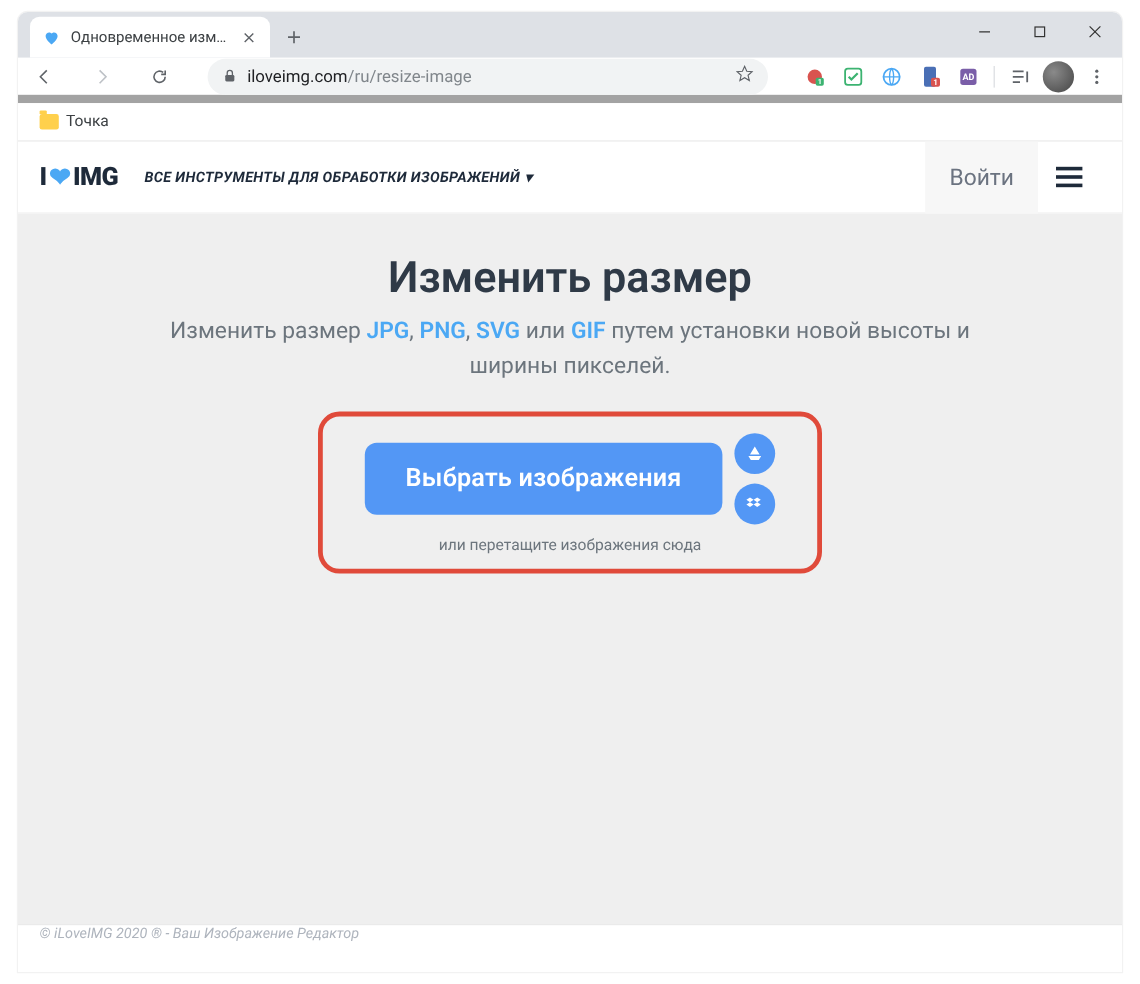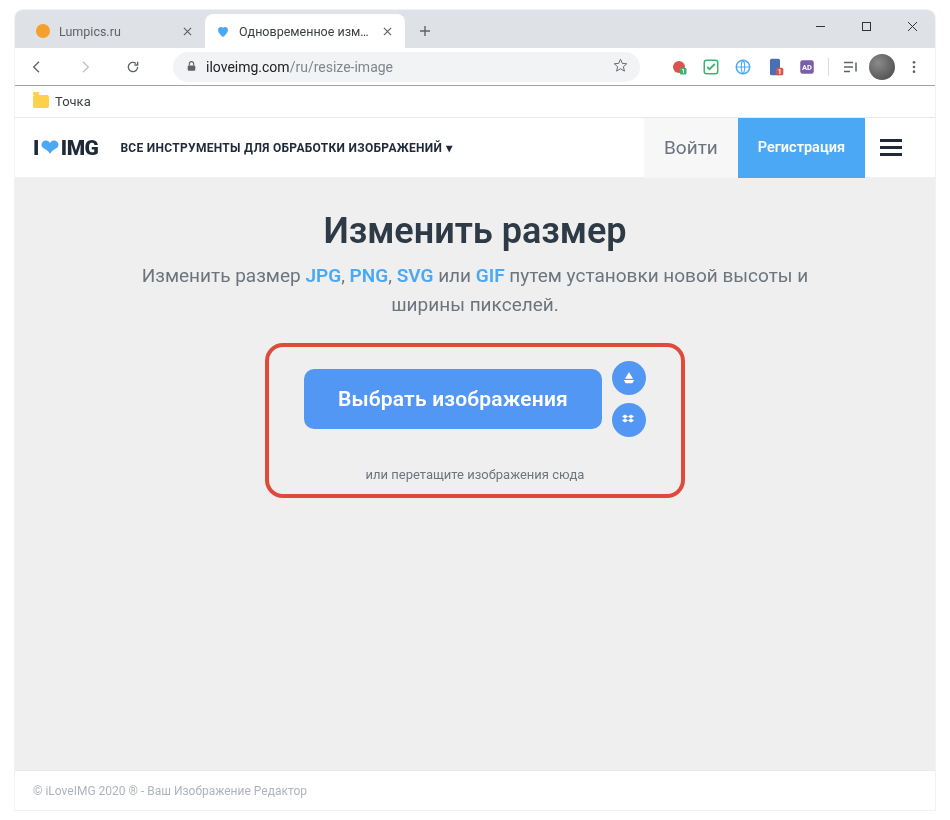--- a/index.html
+++ b/index.html
@@ -9,21 +9,21 @@
 .win-controls { position: absolute; right: 0; top: 0; display: flex; height: 32px; }
 .win-btn { width: 46px; height: 32px; display: flex; align-items: center; justify-content: center; color: #333; cursor: pointer; }
 .win-btn svg { width: 11px; height: 11px; }
 .tabs { display: flex; align-items: flex-end; height: 38px; }
 .tab { height: 34px; display: flex; align-items: center; padding: 0 10px; font-size: 12.5px; color: #5f6368; border-radius: 8px 8px 0 0; min-width: 180px; max-width: 200px; position: relative; cursor: pointer; }
 .tab.active { background: #fff; color: #3c4043; }
 .tab .favicon { width: 16px; height: 16px; margin-right: 8px; flex: none; display:flex; align-items:center; justify-content:center; }
 .tab .tab-title { flex: 1; overflow: hidden; white-space: nowrap; text-overflow: ellipsis; }
 .tab .close-x { width: 16px; height: 16px; display:flex; align-items:center; justify-content:center; color:#5f6368; margin-left:4px; }
 .new-tab { width: 28px; height: 28px; display:flex; align-items:center; justify-content:center; color:#5f6368; margin-left:6px; margin-bottom:3px; cursor:pointer; }
-.toolbar { height: 38px; background: #fff; border-bottom: 1px solid #a3a3a3; display:flex; align-items:center; padding: 0 8px; gap: 20px; }
+.toolbar { height: 38px; background: #fff; border-bottom: 7px solid #a3a3a3; display:flex; align-items:center; padding: 0 8px; gap: 20px; }
 .nav-btn { width: 28px; height: 28px; display:flex; align-items:center; justify-content:center; color:#5f6368; border-radius:50%; cursor:pointer; }
 .nav-btn.disabled { color: #bdc1c6; cursor:default; }
 .urlbar { flex:1; height: 30px; background: #f1f3f4; border-radius: 15px; display:flex; align-items:center; padding: 0 12px; font-size:14px; color:#5f6368; gap:8px; margin: 0 6px; }
 .urlbar .lock { color:#5f6368; display:flex; }
 .urlbar .url-text { flex:1; color:#202124; font-size:14px; }
 .urlbar .url-text .domain { color:#202124; }
 .urlbar .url-text .path { color:#80868b; }
 .urlbar .star { color:#5f6368; }
 .ext-icons { display:flex; align-items:center; gap:6px; }
 .ext-icon { width:26px; height:26px; display:flex; align-items:center; justify-content:center; border-radius:4px; cursor:pointer; font-size:14px; }
@@ -31,60 +31,47 @@
 .avatar { width:26px; height:26px; border-radius:50%; background: radial-gradient(circle at 35% 35%, #8a8a8a, #444); cursor:pointer; }
 .bookmarks { height: 32px; background:#fff; border-bottom:1px solid #e8e8e8; display:flex; align-items:center; padding:0 14px; gap:8px; font-size:13px; color:#3c4043; }
 .bm-item { display:flex; align-items:center; gap:6px; cursor:pointer; padding:2px 4px; }
 .bm-folder { width:16px; height:13px; background:#ffd04c; border-radius:2px; position:relative; }
 .bm-folder::before { content:''; position:absolute; top:-3px; left:0; width:6px; height:3px; background:#ffd04c; border-radius:1px 1px 0 0; }
 
 .page { flex:1; background:#efefef; display:flex; flex-direction:column; overflow:hidden; position:relative; }
 .site-header { height:60px; background:#fff; display:flex; align-items:center; padding:0 18px; border-bottom:1px solid #f0f0f0; }
 .logo { display:flex; align-items:center; font-weight:900; font-size:21px; color:#1e2a3a; letter-spacing:-0.5px; cursor:pointer; }
 .logo .heart { color:#4ba8f4; font-size:22px; margin:0 2px; }
-.tools-menu { margin-left:22px; font-size:12px; font-weight:700; color:#1e2a3a; letter-spacing:0.3px; cursor:pointer; display:flex; align-items:flex-end; gap:4px; }
+.tools-menu { margin-left:22px; font-size:12px; font-weight:700; color:#1e2a3a; letter-spacing:0.3px; cursor:pointer; display:flex; align-items:flex-end; gap:4px;font-style:italic; }
 .hdr-right { margin-left:auto; display:flex; align-items:center; height:60px; }
 .login-btn { height:60px; padding:0 20px; display:flex; align-items:center; font-size:19px; color:#6b7380; background:#f7f7f7; cursor:pointer; }
 .signup-btn { height:60px; padding:0 20px; display:flex; align-items:center; font-size:14.5px; color:#fff; background:#4ba8f4; font-weight:600; cursor:pointer; }
 .burger { width:52px; height:60px; display:flex; align-items:center; justify-content:center; cursor:pointer; }
 .burger-lines { width:22px; height:2.5px; background:#1e2a3a; position:relative; }
 .burger-lines::before, .burger-lines::after { content:''; position:absolute; left:0; width:22px; height:2.5px; background:#1e2a3a; }
 .burger-lines::before { top:-7px; } .burger-lines::after { top:7px; }
 
 .content { flex:1; display:flex; flex-direction:column; align-items:center; padding-top:32px; text-align:center; }
 h1 { font-size:36px; font-weight:600; color:#2f3a47; margin-bottom:10px; }
 .subtitle { font-size:19px; color:#6c757d; line-height:1.5; max-width:720px; }
 .subtitle .fmt { color:#4ba8f4; font-weight:600; }
-.callout { margin-top:24px; border:4px solid #e04a3a; border-radius:18px; padding:14px 18px 12px; display:flex; flex-direction:column; align-items:center; width:420px;gap:20px; }
+.callout { margin-top:24px; border:4px solid #e04a3a; border-radius:18px; padding:14px 18px 12px; display:flex; flex-direction:column; align-items:center; width:420px; }
 .upload-row { display:flex; align-items:center; gap:10px; }
 .upload-btn { background:#5397f5; color:#fff; font-size:21px; font-weight:600; padding:18px 34px; border-radius:10px; cursor:pointer; letter-spacing:0.2px; }
 .cloud-btns { display:flex; flex-direction:column; gap:8px; }
 .cloud-btn { width:34px; height:34px; border-radius:50%; background:#5397f5; display:flex; align-items:center; justify-content:center; cursor:pointer; }
 .drag-hint { margin-top:10px; font-size:13px; color:#6c757d; }
-.footer { height:40px; background:#fff; border-top:1px solid #eaeaea; display:flex; align-items:center; padding:0 18px; font-size:12px; color:#aeb4bd; }
+.footer { height:40px; background:#fff; border-top:1px solid #eaeaea; display:flex; align-items:flex-start; padding:0 18px; font-size:12px; color:#aeb4bd;font-style:italic; }
 </style>
 </head>
 <body>
 
 <div class="window">
   <div class="titlebar">
     <div class="tabs">
-      <div class="tab">
-        <span class="favicon">
-            <svg viewBox="0 0 16 16">
-              <circle cx="8" cy="8" r="7" fill="#f59f2d"></circle>
-            </svg>
-          </span>
-        <span class="tab-title">Lumpics.ru</span>
-        <span class="close-x">
-            <svg width="9" height="9" viewBox="0 0 10 10">
-              <path d="M1 1l8 8M9 1l-8 8" stroke="currentColor" stroke-width="1.3"></path>
-            </svg>
-          </span>
-      </div>
       <div class="tab active">
         <span class="favicon">
             <svg viewBox="0 0 16 16">
               <path d="M8 14s-5-3.5-5-7c0-1.8 1.4-3 3-3 1 0 1.7.5 2 1 .3-.5 1-1 2-1 1.6 0 3 1.2 3 3 0 3.5-5 7-5 7z" fill="#4ba8f4"></path>
             </svg>
           </span>
         <span class="tab-title">Одновременное изменение ра</span>
         <span class="close-x">
             <svg width="9" height="9" viewBox="0 0 10 10">
               <path d="M1 1l8 8M9 1l-8 8" stroke="currentColor" stroke-width="1.3"></path>
@@ -208,23 +195,20 @@
         <span class="heart">❤</span>
         <span>IMG</span>
       </div>
       <div class="tools-menu">
         <span>ВСЕ ИНСТРУМЕНТЫ ДЛЯ ОБРАБОТКИ ИЗОБРАЖЕНИЙ</span>
         <span>▾</span>
       </div>
       <div class="hdr-right">
         <div class="login-btn">
             <span>Войти</span>
-          </div>
-        <div class="signup-btn">
-            <span>Регистрация</span>
           </div>
         <div class="burger">
             <span class="burger-lines"></span>
           </div>
       </div>
     </div>
 
     <div class="content">
       <h1>Изменить размер</h1>
       <div class="subtitle">

